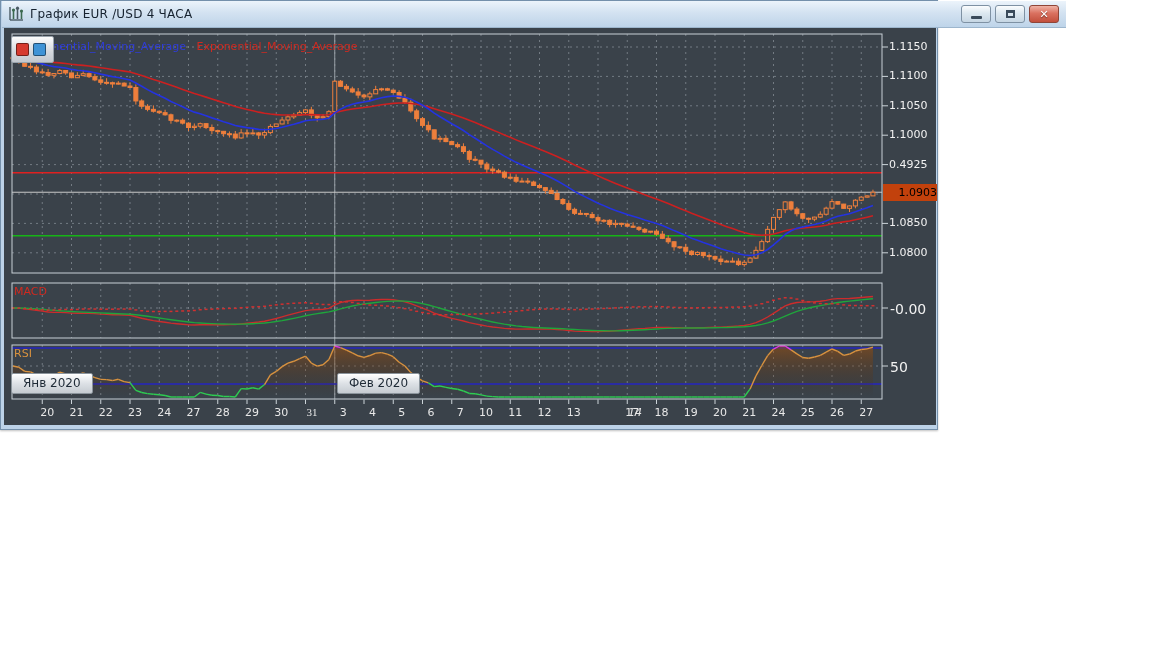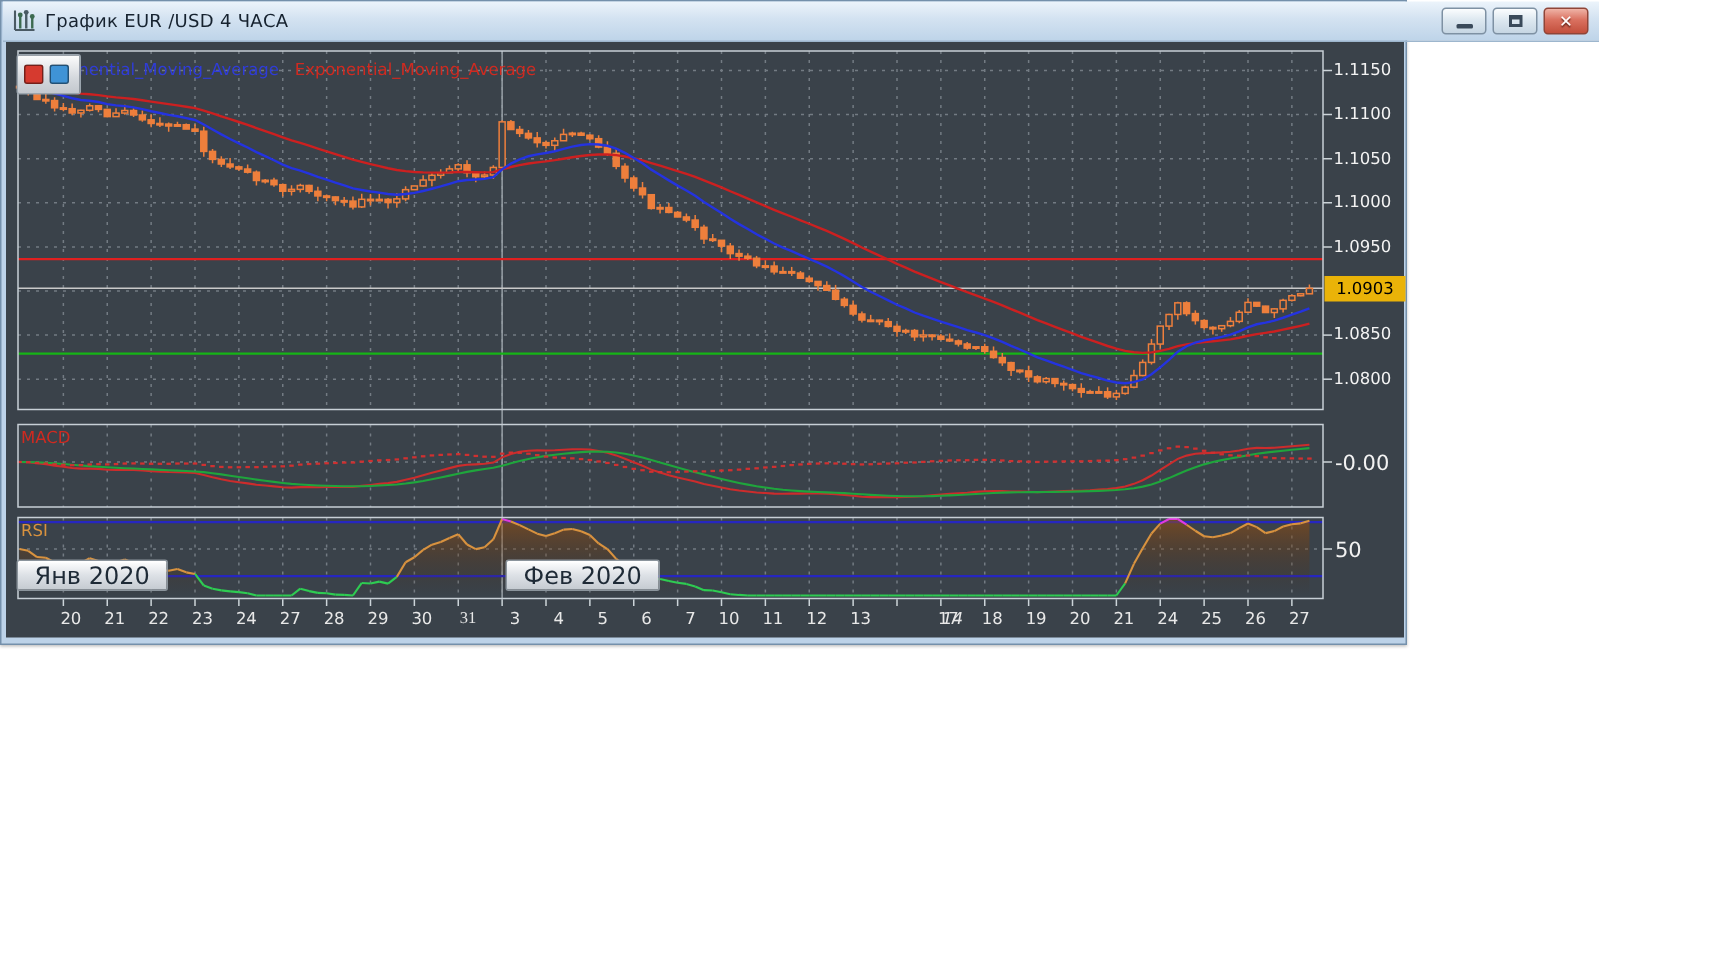--- a/index.html
+++ b/index.html
@@ -25,28 +25,28 @@
   .legend{position:absolute;left:21px;top:12px;font-size:11px;white-space:nowrap;z-index:2;}
   .legend .ema-fast{color:#2f3cd8;}
   .legend .ema-slow{color:#d02a20;margin-left:7px;}
   .ind-btn-panel{position:absolute;left:7px;top:8px;width:43px;height:27px;z-index:3;
       background:linear-gradient(#fcfcfc,#d4d8dd 60%,#c3c8ce);border:1px solid #9aa4ad;border-radius:2px;
       box-sizing:border-box;display:flex;align-items:center;gap:4px;padding-left:4px;}
   .sq-btn{width:13px;height:13px;border-radius:2px;border:1px solid rgba(0,0,0,.45);box-sizing:border-box;cursor:pointer;}
   .price-label{position:absolute;left:885px;color:#f2f2f2;font-size:11px;}
   .axis-value{position:absolute;left:886px;color:#f2f2f2;font-size:14px;}
   .date-label{position:absolute;top:378px;width:24px;text-align:right;color:#e8e8e8;font-size:11px;}
-  .cur-price{position:absolute;left:879px;top:156px;width:54px;height:17px;background:#eab308;
-             color:#000;font-size:11px;text-align:center;line-height:17px;z-index:2;}
+  .cur-price{position:absolute;left:879px;top:156px;width:54px;height:17px;background:#c2410c;
+             color:#000;font-size:11px;text-align:right;line-height:17px;z-index:2;}
   .panel-label{position:absolute;font-size:11px;z-index:2;}
   .macd-label{left:10px;top:257px;color:#d02a20;}
   .rsi-label{left:10px;top:319px;color:#d8923f;}
   .month-btn{position:absolute;top:345px;height:21px;padding:0 11px;z-index:3;
       background:linear-gradient(#ffffff,#dde1e6 50%,#c5cbd1);border:1px solid #8b949c;border-radius:2px;
-      box-sizing:border-box;font-size:16px;color:#1e2a36;line-height:19px;cursor:pointer;
+      box-sizing:border-box;font-size:12px;color:#1e2a36;line-height:19px;cursor:pointer;
       box-shadow:inset 0 1px 0 #fff;}
   .jan{left:7px;} .feb{left:333px;}
 </style>
 </head>
 <body>
 
 <div class="page">
   <div class="window">
 
     <div class="titlebar">
@@ -842,21 +842,21 @@
       <span class="axis-value" style="top:331px">50</span>
 
       <div class="month-btn jan">Янв 2020</div>
       <div class="month-btn feb">Фев 2020</div>
 
       <div id="axis-labels">
           <span class="price-label" style="top: 12px;">1.1150</span>
           <span class="price-label" style="top: 41.4px;">1.1100</span>
           <span class="price-label" style="top: 70.8px;">1.1050</span>
           <span class="price-label" style="top: 100.2px;">1.1000</span>
-          <span class="price-label" style="top: 129.6px;">1.0950</span>
+          <span class="price-label" style="top: 129.6px;">0.4925</span>
           <span class="price-label" style="top: 188.4px;">1.0850</span>
           <span class="price-label" style="top: 217.8px;">1.0800</span>
           <span class="date-label" style="left: 26.25px;">20</span>
           <span class="date-label" style="left: 55.5px;">21</span>
           <span class="date-label" style="left: 84.75px;">22</span>
           <span class="date-label" style="left: 114px;">23</span>
           <span class="date-label" style="left: 143.25px;">24</span>
           <span class="date-label" style="left: 172.5px;">27</span>
           <span class="date-label" style="left: 201.75px;">28</span>
           <span class="date-label" style="left: 231px;">29</span>

